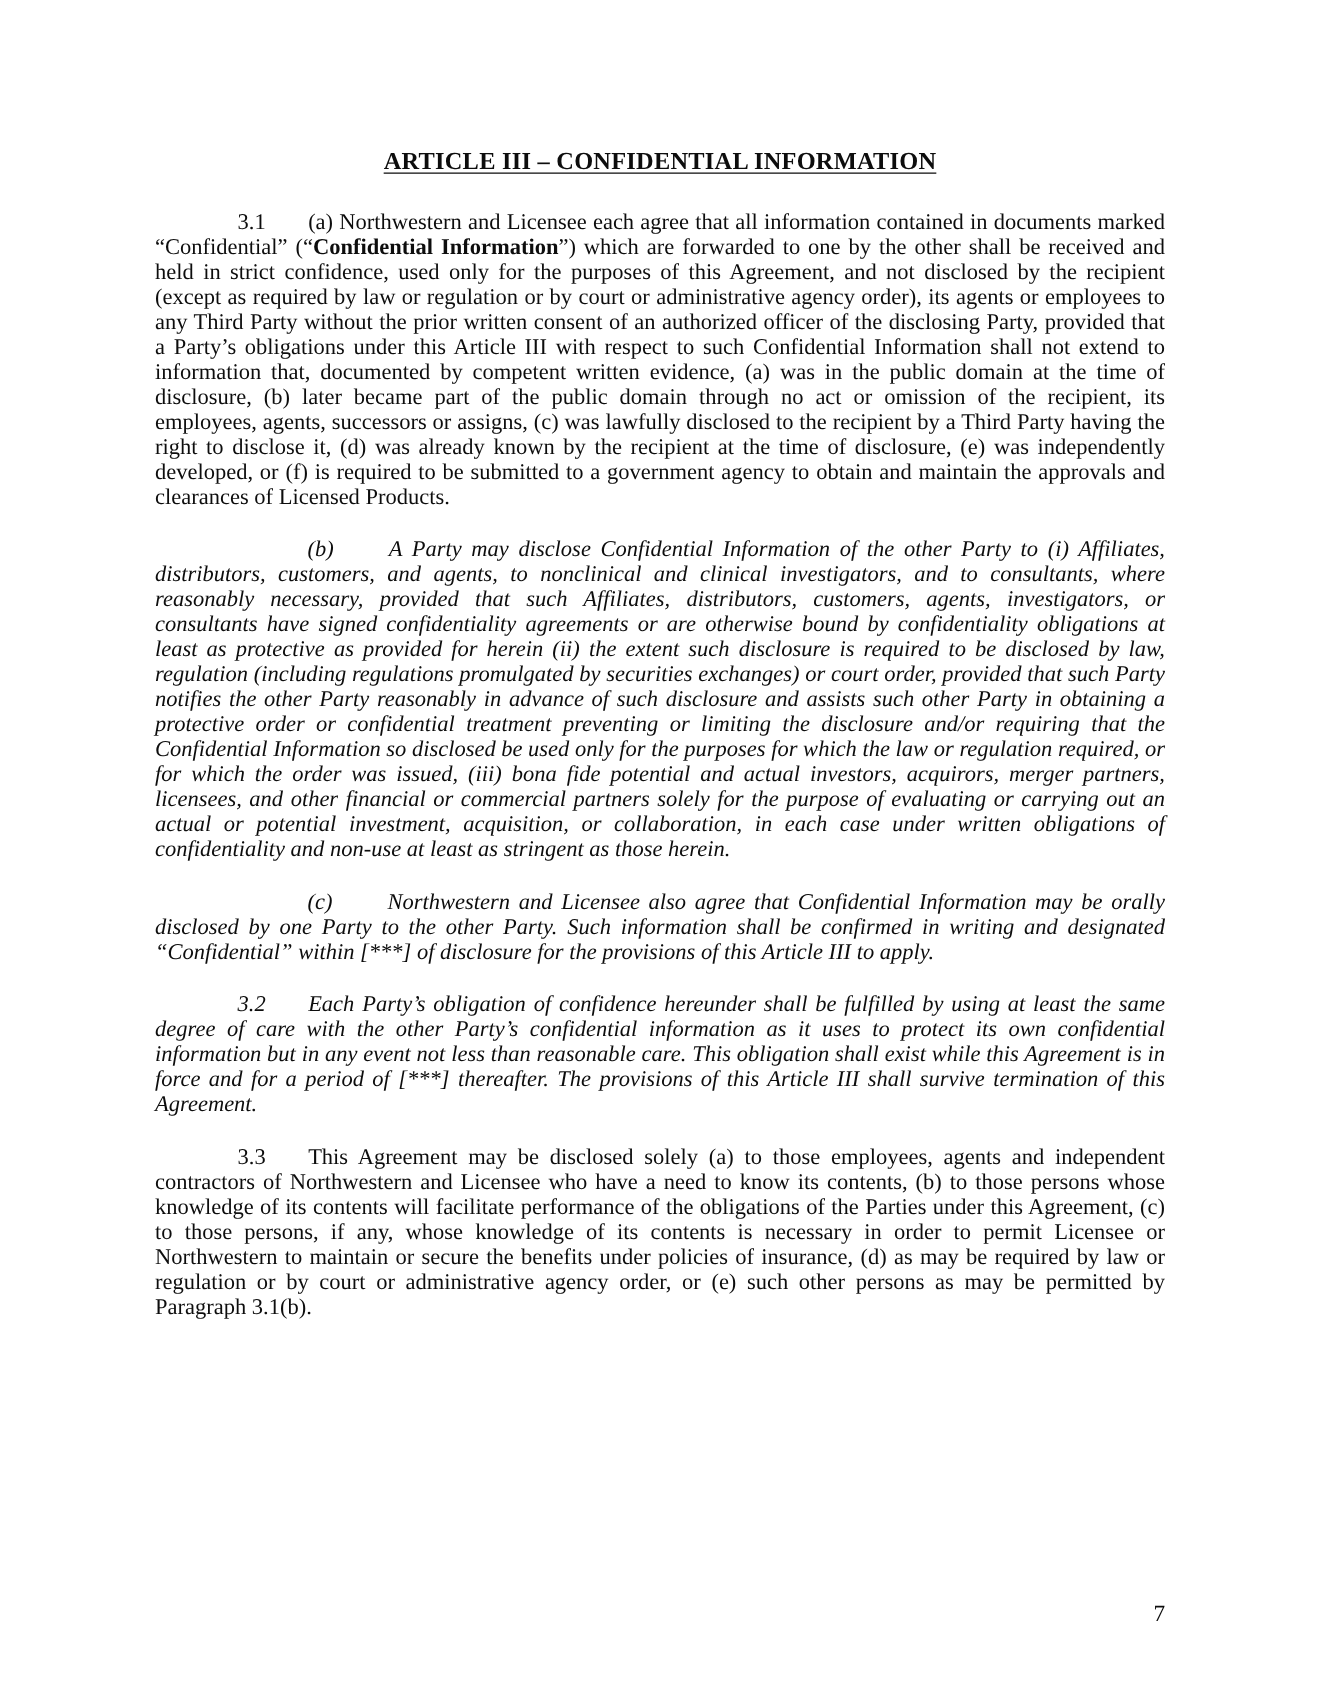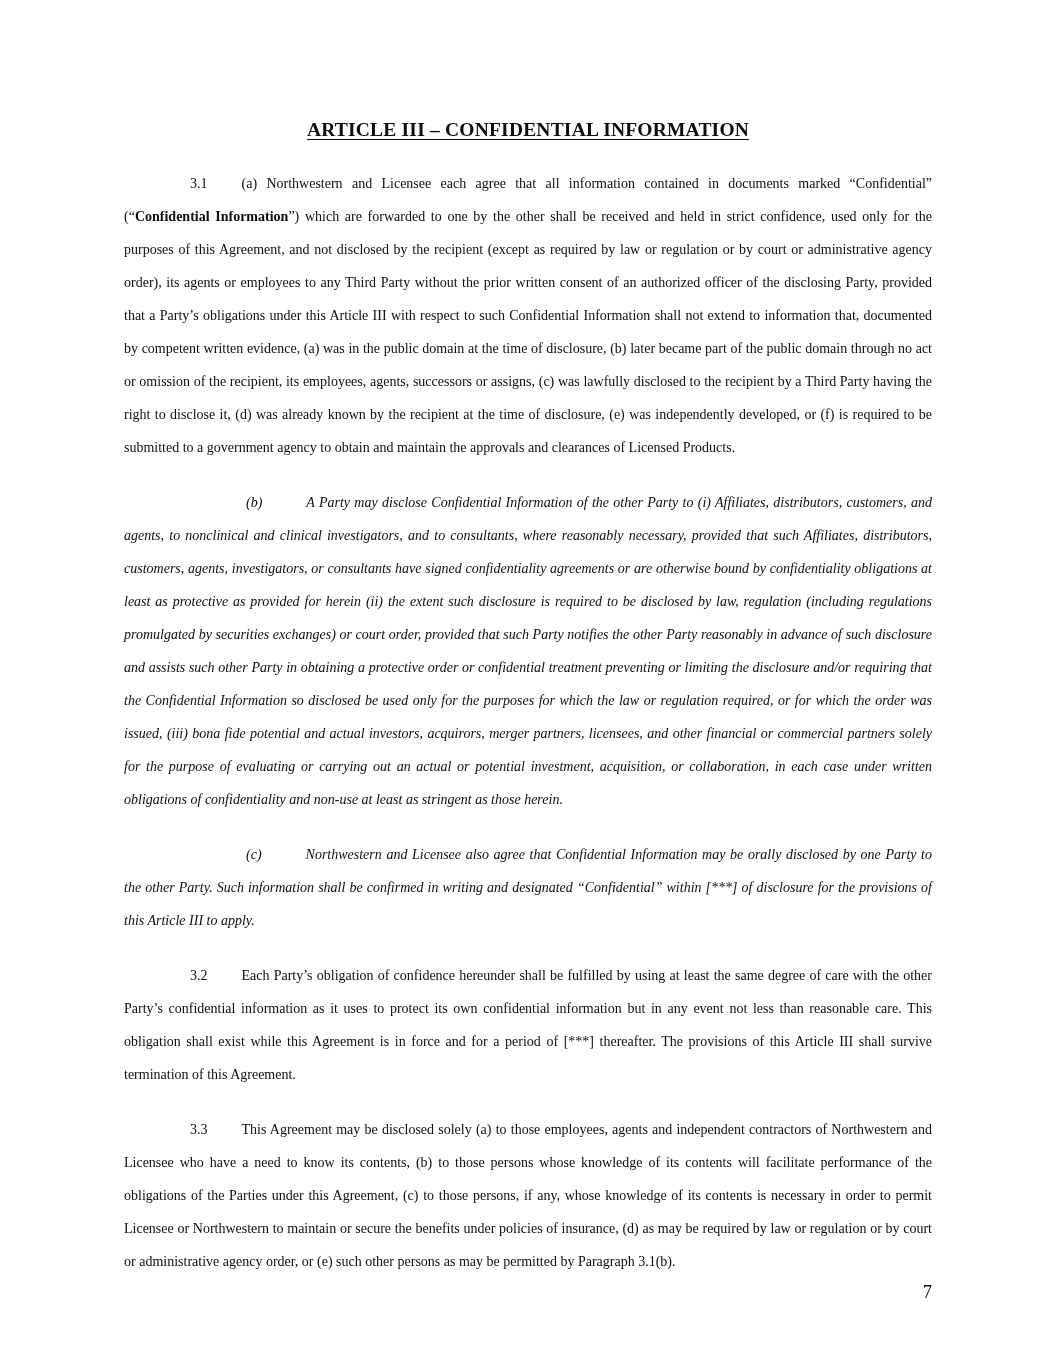--- a/index.html
+++ b/index.html
@@ -31,33 +31,33 @@
     letter-spacing: 0.2px;
     margin: 0 0 26px 0;
     line-height: 1.2;
   }
   .doc-heading span.ul {
     text-decoration: underline;
     text-underline-offset: 3px;
   }
   p.para {
     margin: 0 0 22px 0;
-    font-size: 14px;
-    line-height: 33px;
+    font-size: 18px;
+    line-height: 20px;
     text-align: justify;
     text-justify: inter-word;
     hyphens: none;
   }
   p.para:last-child {
     margin-bottom: 0;
   }
   
   .indent-num { text-indent: 66px; }
   .indent-letter { text-indent: 122px; font-style: italic; }
-  .para-32 { text-indent: 66px; }
+  .para-32 { text-indent: 66px; font-style: italic; }
   .num-gap { display: inline-block; width: 34px; }
   .letter-gap-wide { display: inline-block; width: 44px; }
   b.inline-bold { font-weight: bold; }
   .page-number {
     position: absolute;
     left: 0;
     top: 1281px;
     width: 932px;
     text-align: right;
     font-size: 18.6px;

